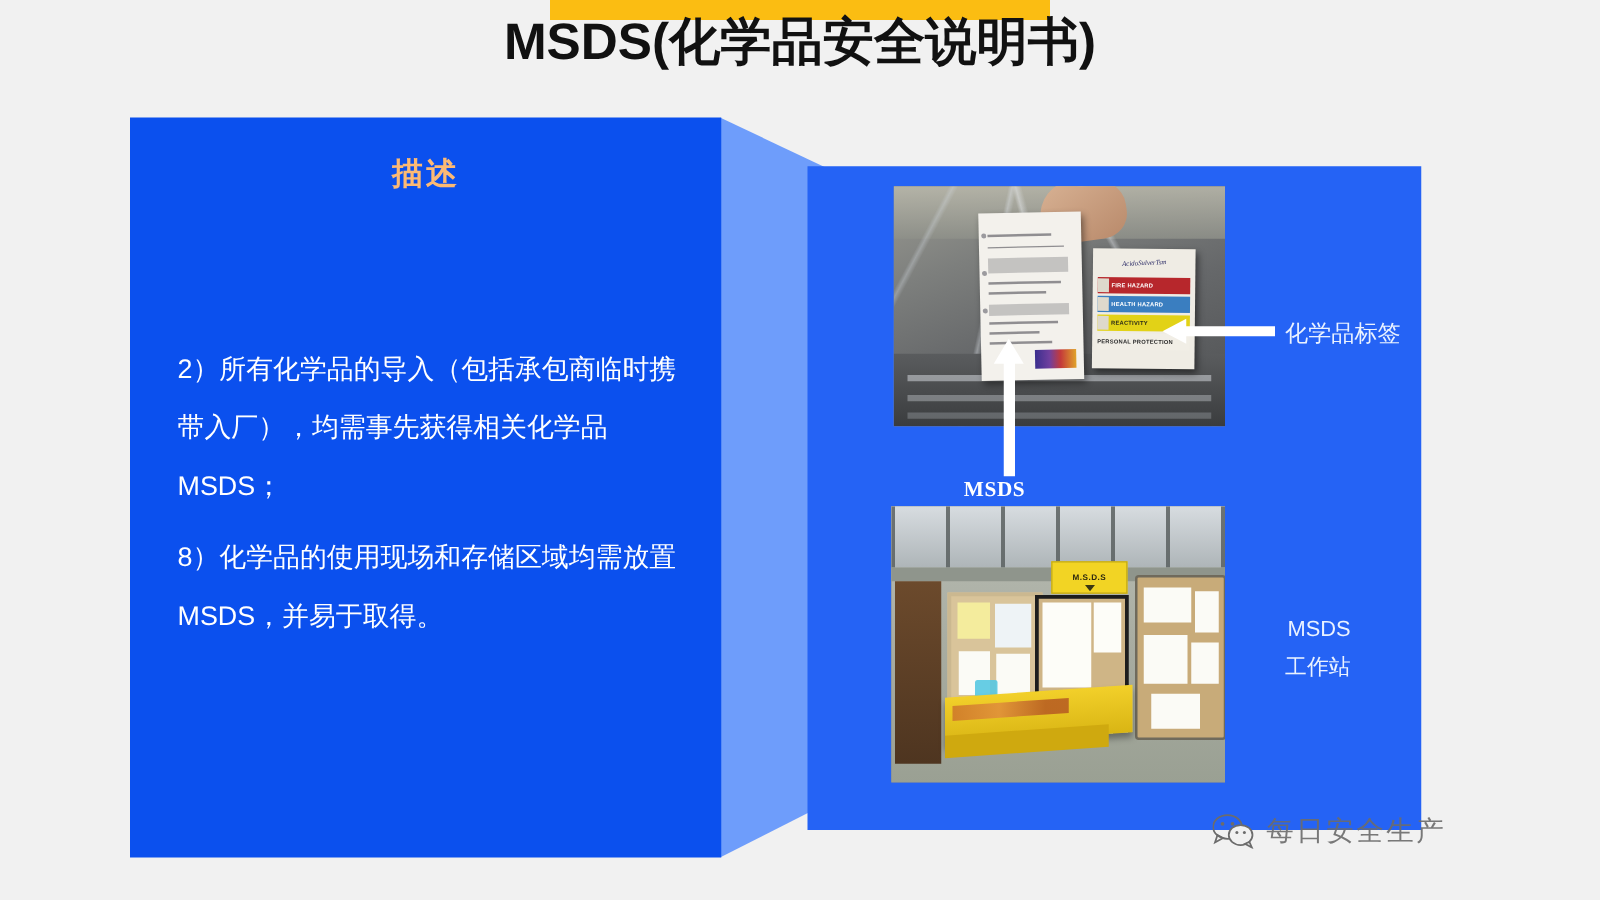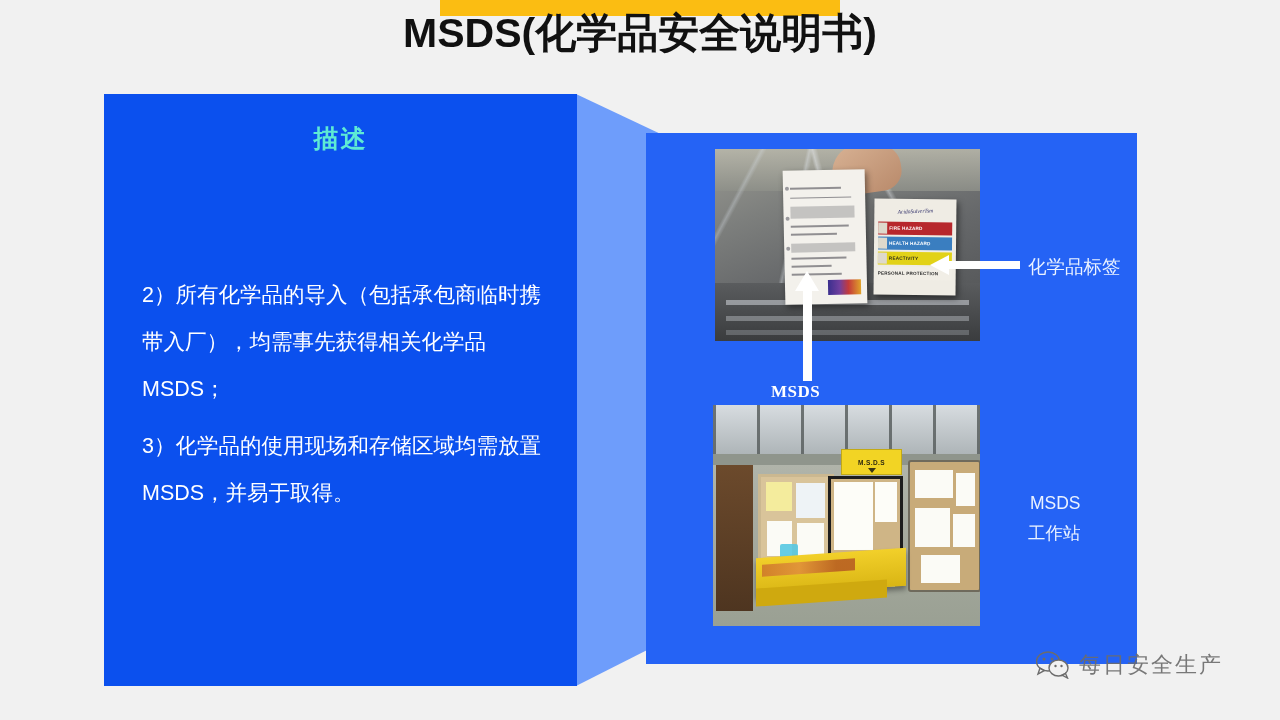--- a/index.html
+++ b/index.html
@@ -35,21 +35,21 @@
   }
   .left-panel-face{
     position:absolute;left:0;top:0;width:473px;height:592px;
     background:#0b50ee;
   }
   .left-panel-head{
     position:absolute;left:0;top:0;width:473px;height:88px;
     display:flex;align-items:center;justify-content:center;
   }
   .left-panel-head span{
-    color:#5eead4;font-size:25px;font-weight:bold;letter-spacing:2px;
+    color:#fdba74;font-size:25px;font-weight:bold;letter-spacing:2px;
   }
   .left-body{
     position:absolute;left:38px;top:178px;width:410px;
     color:#ffffff;font-size:21.5px;line-height:47px;
     font-family:"Liberation Sans","DejaVu Sans",sans-serif;
   }
   .left-body p{margin:0 0 10px 0;}
 
   
   .right-panel{
@@ -144,41 +144,41 @@
 
   
   .arrow-up{position:absolute;background:#ffffff;}
   .callout-text{position:absolute;color:#eaf2ff;white-space:nowrap;text-align:right;}
   .lbl-msds{left:125px;top:249px;font-size:17px;font-weight:bold;
     font-family:"Liberation Serif","DejaVu Serif",serif;color:#ffffff;letter-spacing:.5px;}
   .lbl-tag{left:382px;top:121px;font-size:18.5px;}
   .lbl-ws{left:382px;top:355px;font-size:17.5px;line-height:30px;}
 
   
-  .wm{position:absolute;left:1036px;top:650px;display:flex;align-items:center;gap:9px;}
+  .wm{position:absolute;left:970px;top:650px;display:flex;align-items:center;gap:9px;}
   .wm-txt{font-size:22px;color:#6c6c6c;letter-spacing:2px;
      -webkit-text-stroke:0px;opacity:.9;}
 </style>
 </head>
 <body>
 
 <div class="slide">
 
   <div class="title-accent"></div>
   <div class="slide-title">MSDS(化学品安全说明书)</div>
 
   <div class="left-panel-wrap">
     <div class="left-panel-side"></div>
     <div class="left-panel-face">
       <div class="left-panel-head">
         <span>描述</span>
       </div>
       <div class="left-body">
         <p>2）所有化学品的导入（包括承包商临时携带入厂），均需事先获得相关化学品MSDS；</p>
-        <p>3）化学品的使用现场和存储区域均需放置MSDS，并易于取得。</p>
+        <p>8）化学品的使用现场和存储区域均需放置MSDS，并易于取得。</p>
       </div>
     </div>
   </div>
 
   <div class="right-panel">
 
     <div class="photo photo-top">
       <div class="pal-bg"></div>
       <div class="pal-top"></div>
       <div class="pal-wrap"></div>

